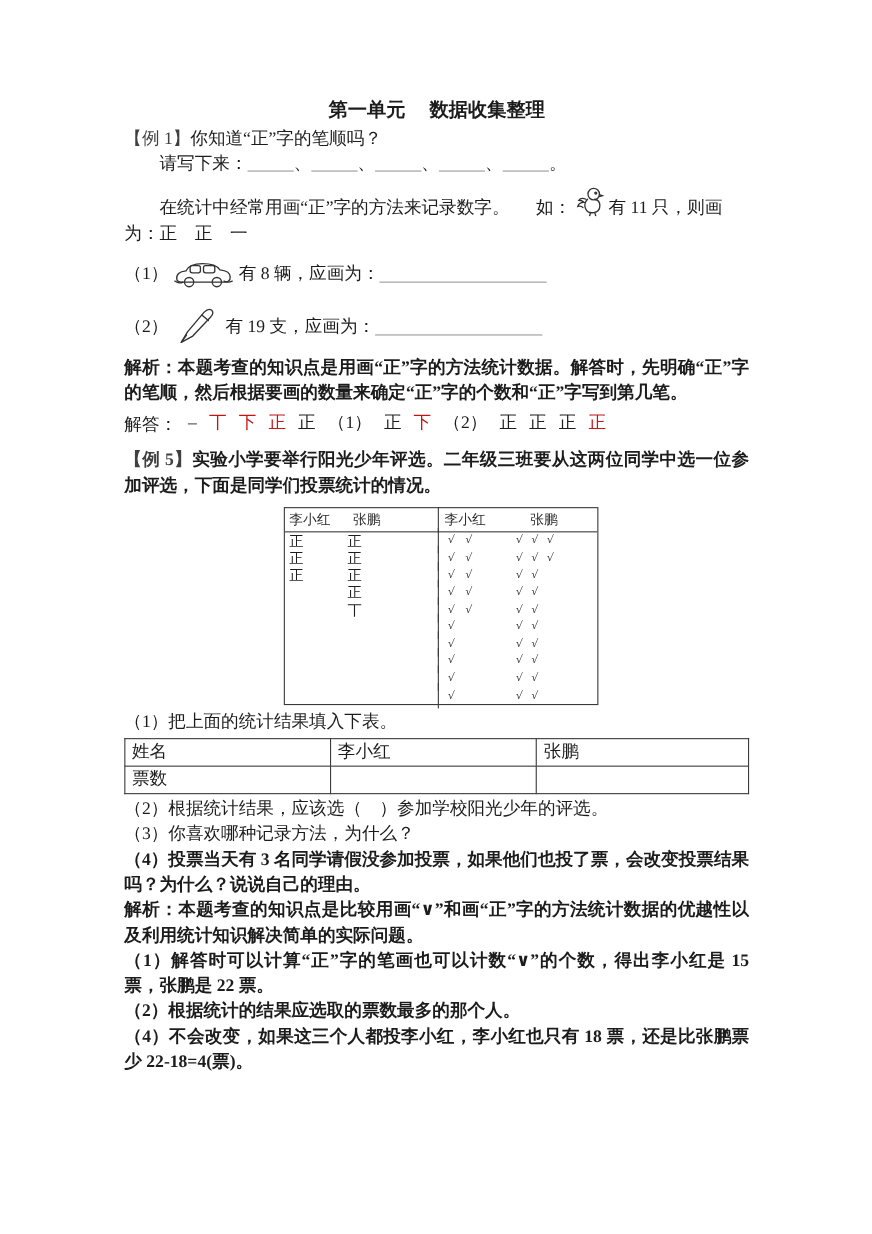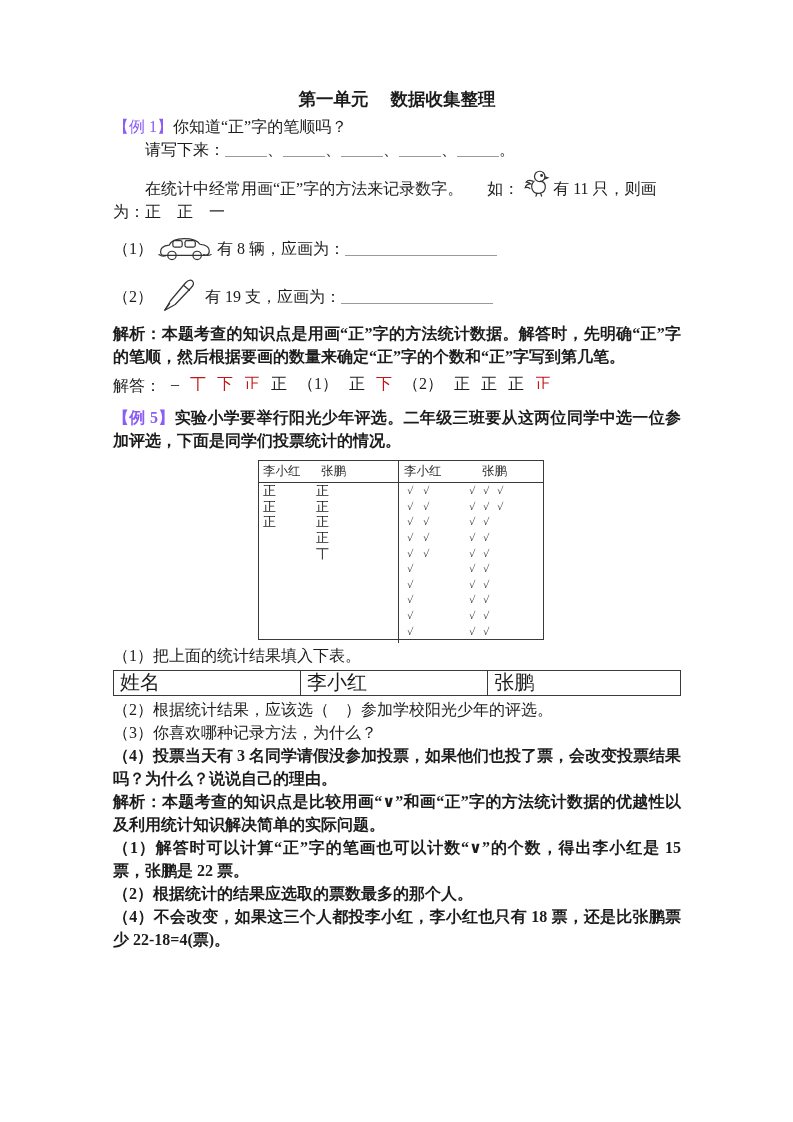--- a/index.html
+++ b/index.html
@@ -8,21 +8,21 @@
     width:793px;height:1005px;
     background:#fff;
     box-sizing:border-box;
     padding:88px 112px 40px 113px;
     font-family:"Liberation Serif","DejaVu Serif",serif;
     font-size:16px;line-height:23px;color:#1c1c1c;
     overflow:hidden;
   }
   .t-center{text-align:center;font-weight:bold;font-size:17.5px;margin:0 0 4px 0;}
   p{margin:0;}
-  .red{color:#8b5cf6;}
+  .red{color:#404040;}
   .indent2{display:inline-block;width:32px;}
   .gapw{display:inline-block;width:24px;}
   .blank{display:inline-block;width:42px;border-bottom:1.4px solid #9a9a9a;height:14px;vertical-align:-2px;}
   .blank-long{display:inline-block;width:152px;border-bottom:1.4px solid #9a9a9a;height:14px;vertical-align:-2px;}
   .item-line{display:flex;align-items:center;margin-top:9px;}
   .item-line .num{margin-right:4px;}
   .icon{flex:0 0 auto;}
   .jieda-line{display:flex;align-items:flex-start;gap:10px;margin-top:6px;height:26px;}
   .tok{line-height:20px;}
   .tok.partial{display:inline-block;height:15px;overflow:hidden;line-height:20px;}
@@ -38,21 +38,21 @@
   .tt-head .rc1{padding-left:5px;width:70px;}
   .tt-head .rc2{flex:1;padding-left:8px;}
   .tt-body-row{height:15.6px;align-items:center;}
   .tl-c1{width:57px;padding-left:4px;font-size:13px;box-sizing:border-box;}
   .tl-c2{flex:1;font-size:13px;}
   .tr-c1{width:70px;padding-left:8px;display:flex;gap:10px;box-sizing:border-box;}
   .tr-c2{flex:1;display:flex;gap:8px;}
   .chk{font-size:10.5px;color:#222;transform:skewX(-6deg);}
   
   table.fill{border-collapse:collapse;width:568px;margin:3px 0 2px 0;}
-  table.fill td{border:1.2px solid #3a3a3a;height:24px;padding:0 6px;font-size:20px;}
+  table.fill td{border:1.2px solid #3a3a3a;height:24px;padding:0 6px;font-size:16px;}
   table.fill td.c1{width:33%;}
   table.fill td.c2{width:33%;}
   table.fill td.c3{width:34%;} .mt6{margin-top:6px;} .mt8{margin-top:8px;}
   svg{display:inline-block;}
 </style>
 </head>
 <body>
 
 <div class="page">
 
@@ -302,20 +302,25 @@
 
   <p>（1）把上面的统计结果填入下表。</p>
 
   <table class="fill">
     <tbody>
         <tr>
       <td class="c1">姓名</td>
       <td class="c2">李小红</td>
       <td class="c3">张鹏</td>
     </tr>
+    <tr>
+      <td class="c1">票数</td>
+      <td class="c2"></td>
+      <td class="c3"></td>
+    </tr>
   </tbody>
     </table>
 
   <p>（2）根据统计结果，应该选（　）参加学校阳光少年的评选。</p>
   <p>（3）你喜欢哪种记录方法，为什么？</p>
   <p class="just">（4）投票当天有 3 名同学请假没参加投票，如果他们也投了票，会改变投票结果吗？为什么？说说自己的理由。</p>
 
   <p class="just"><span>解析：</span><span>本题考查的知识点是比较用画“∨”和画“正”字的方法统计数据的优越性以及利用统计知识解决简单的实际问题。</span></p>
 
   <p class="just">（1）解答时可以计算“正”字的笔画也可以计数“∨”的个数，得出李小红是 15 票，张鹏是 22 票。</p>

